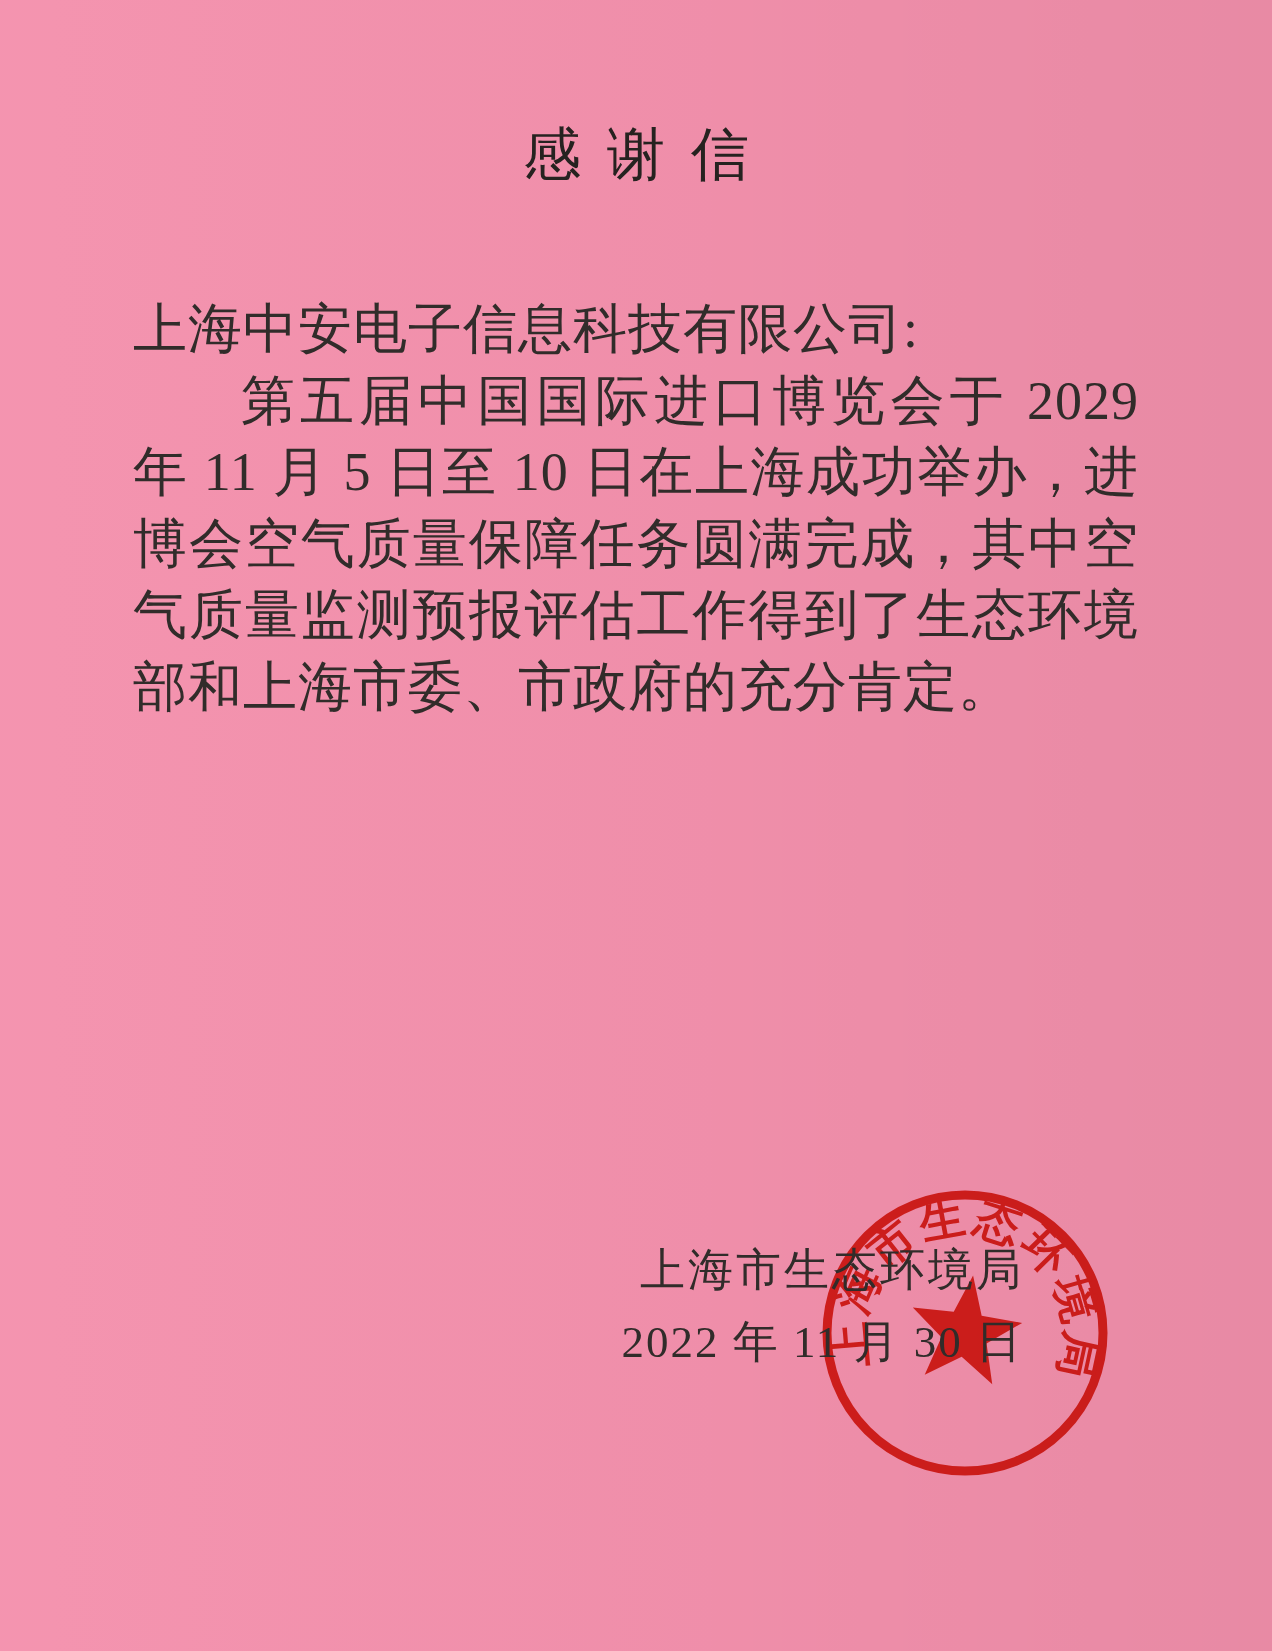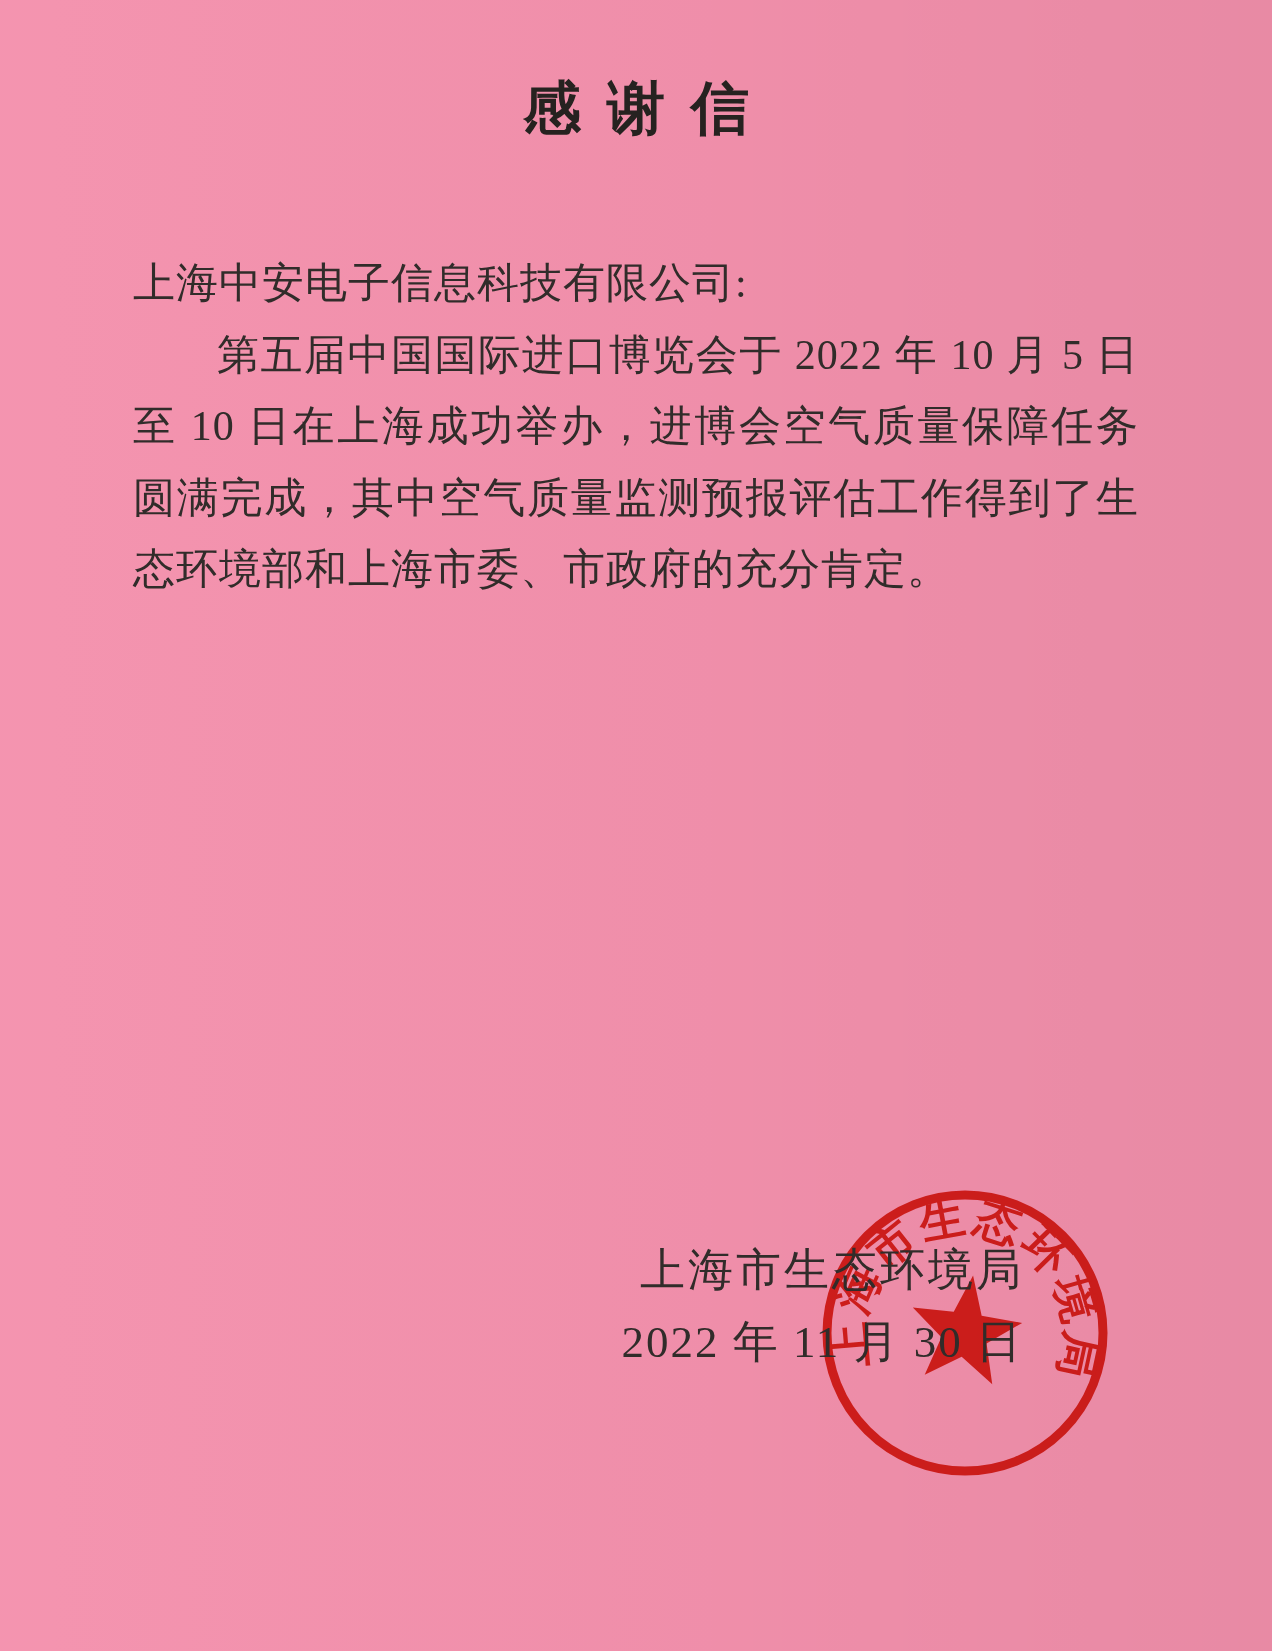--- a/index.html
+++ b/index.html
@@ -9,32 +9,32 @@
     width: 1272px;
     height: 1651px;
     margin: 0 auto;
     background: #f491ad;
     background-image: linear-gradient(90deg, rgba(255,255,255,0.03) 0%, rgba(0,0,0,0.02) 55%, rgba(0,0,0,0.05) 100%);
     overflow: hidden;
     font-family: "Liberation Serif", "DejaVu Serif", serif;
     color: #312c2a;
   }
   .title {
-    margin-top: 70px;
+    margin-top: 116px;
     text-align: center;
     font-size: 58px;
-    font-weight: 700;
+    font-weight: 400;
     letter-spacing: 0.45em;
     text-indent: 0.45em;
     color: #262220;
   }
   .body-block {
     margin: 100px auto 0 auto;
     width: 1006px;
-    font-size: 42px;
+    font-size: 54px;
     line-height: 71.5px;
     text-align: justify;
     text-justify: inter-ideograph;
     letter-spacing: 1px;
   }
   .recipient { text-indent: 0; }
   .para { text-indent: 2em; }
   .signature {
     position: absolute;
     top: 1240px;
@@ -68,21 +68,21 @@
 </style>
 </head>
 <body>
 
 <div class="page">
 
   <h1 class="title">感谢信</h1>
 
   <div class="body-block">
     <p class="recipient">上海中安电子信息科技有限公司:</p>
-    <p class="para">第五届中国国际进口博览会于 2022 年 10 月 5 日至 10 日在上海成功举办，进博会空气质量保障任务圆满完成，其中空气质量监测预报评估工作得到了生态环境部和上海市委、市政府的充分肯定。</p>
+    <p class="para">第五届中国国际进口博览会于 2029 年 11 月 5 日至 10 日在上海成功举办，进博会空气质量保障任务圆满完成，其中空气质量监测预报评估工作得到了生态环境部和上海市委、市政府的充分肯定。</p>
   </div>
 
   <div class="signature">上海市生态环境局</div>
 
   <div class="date">2022 年 11 月 30 日</div>
 
   <svg class="seal" viewBox="0 0 300 300">
 
     <circle cx="150" cy="150" r="138" fill="none" stroke="#da2418" stroke-width="9"></circle>
 

